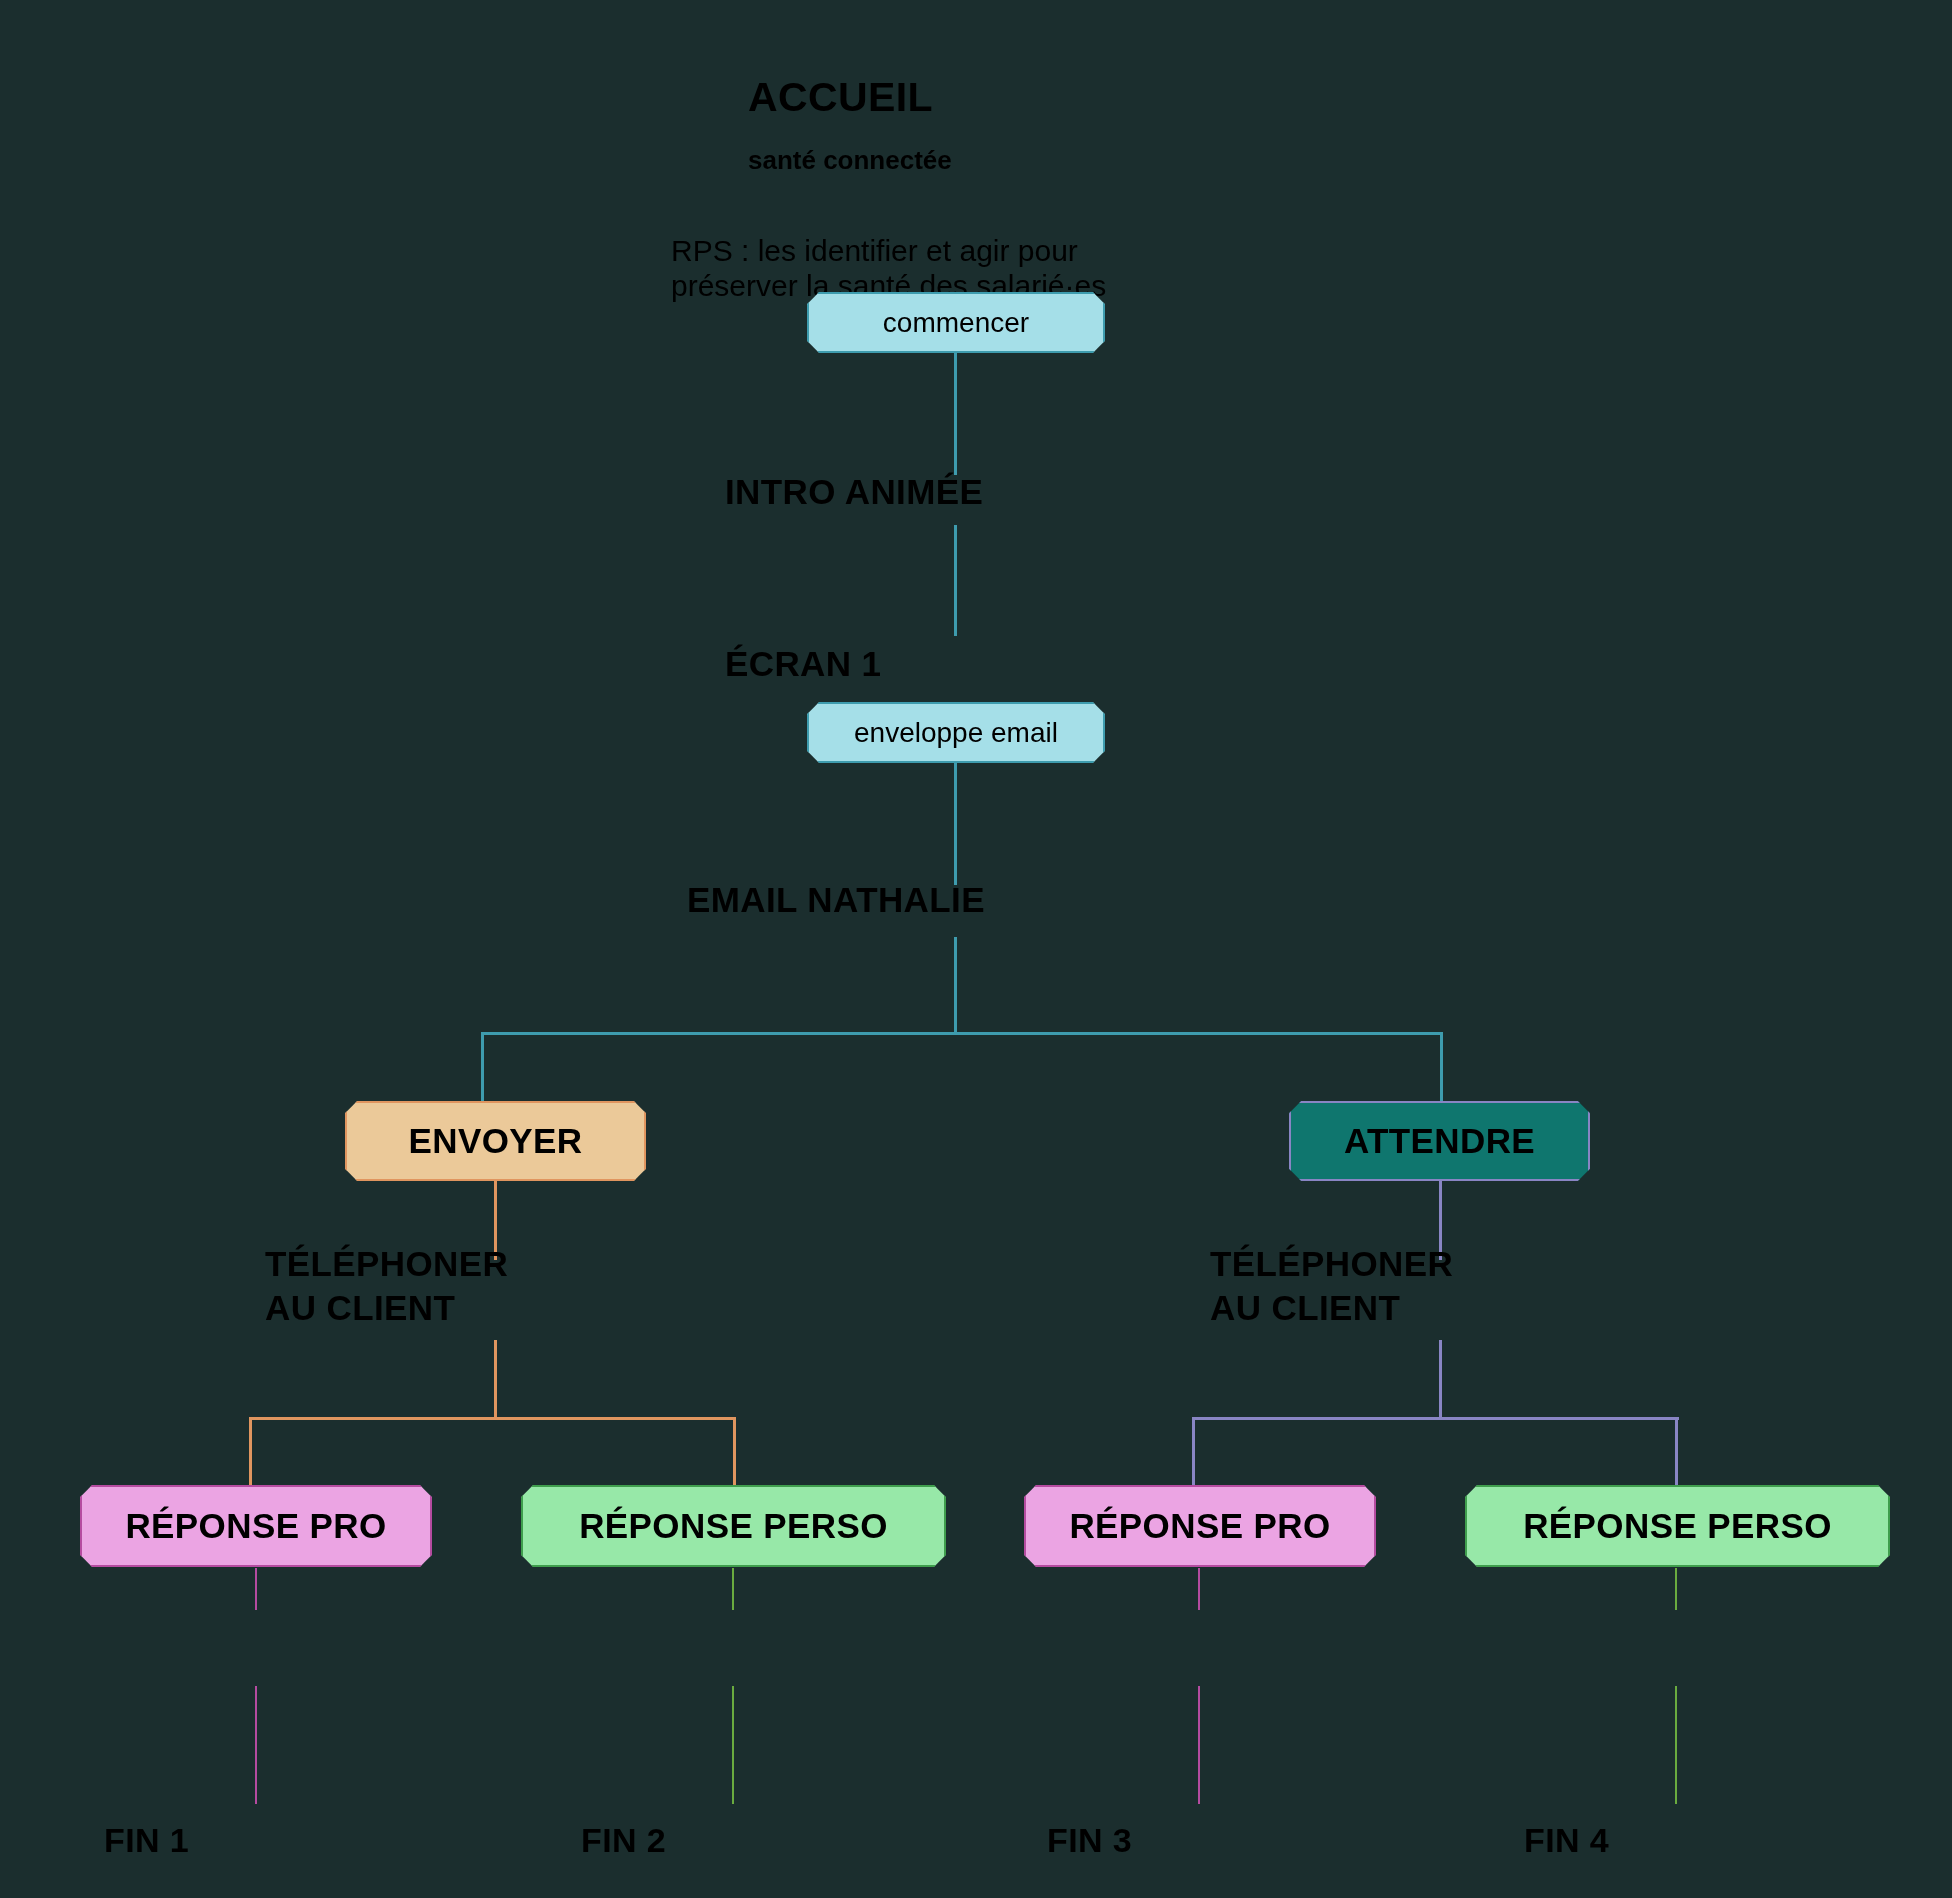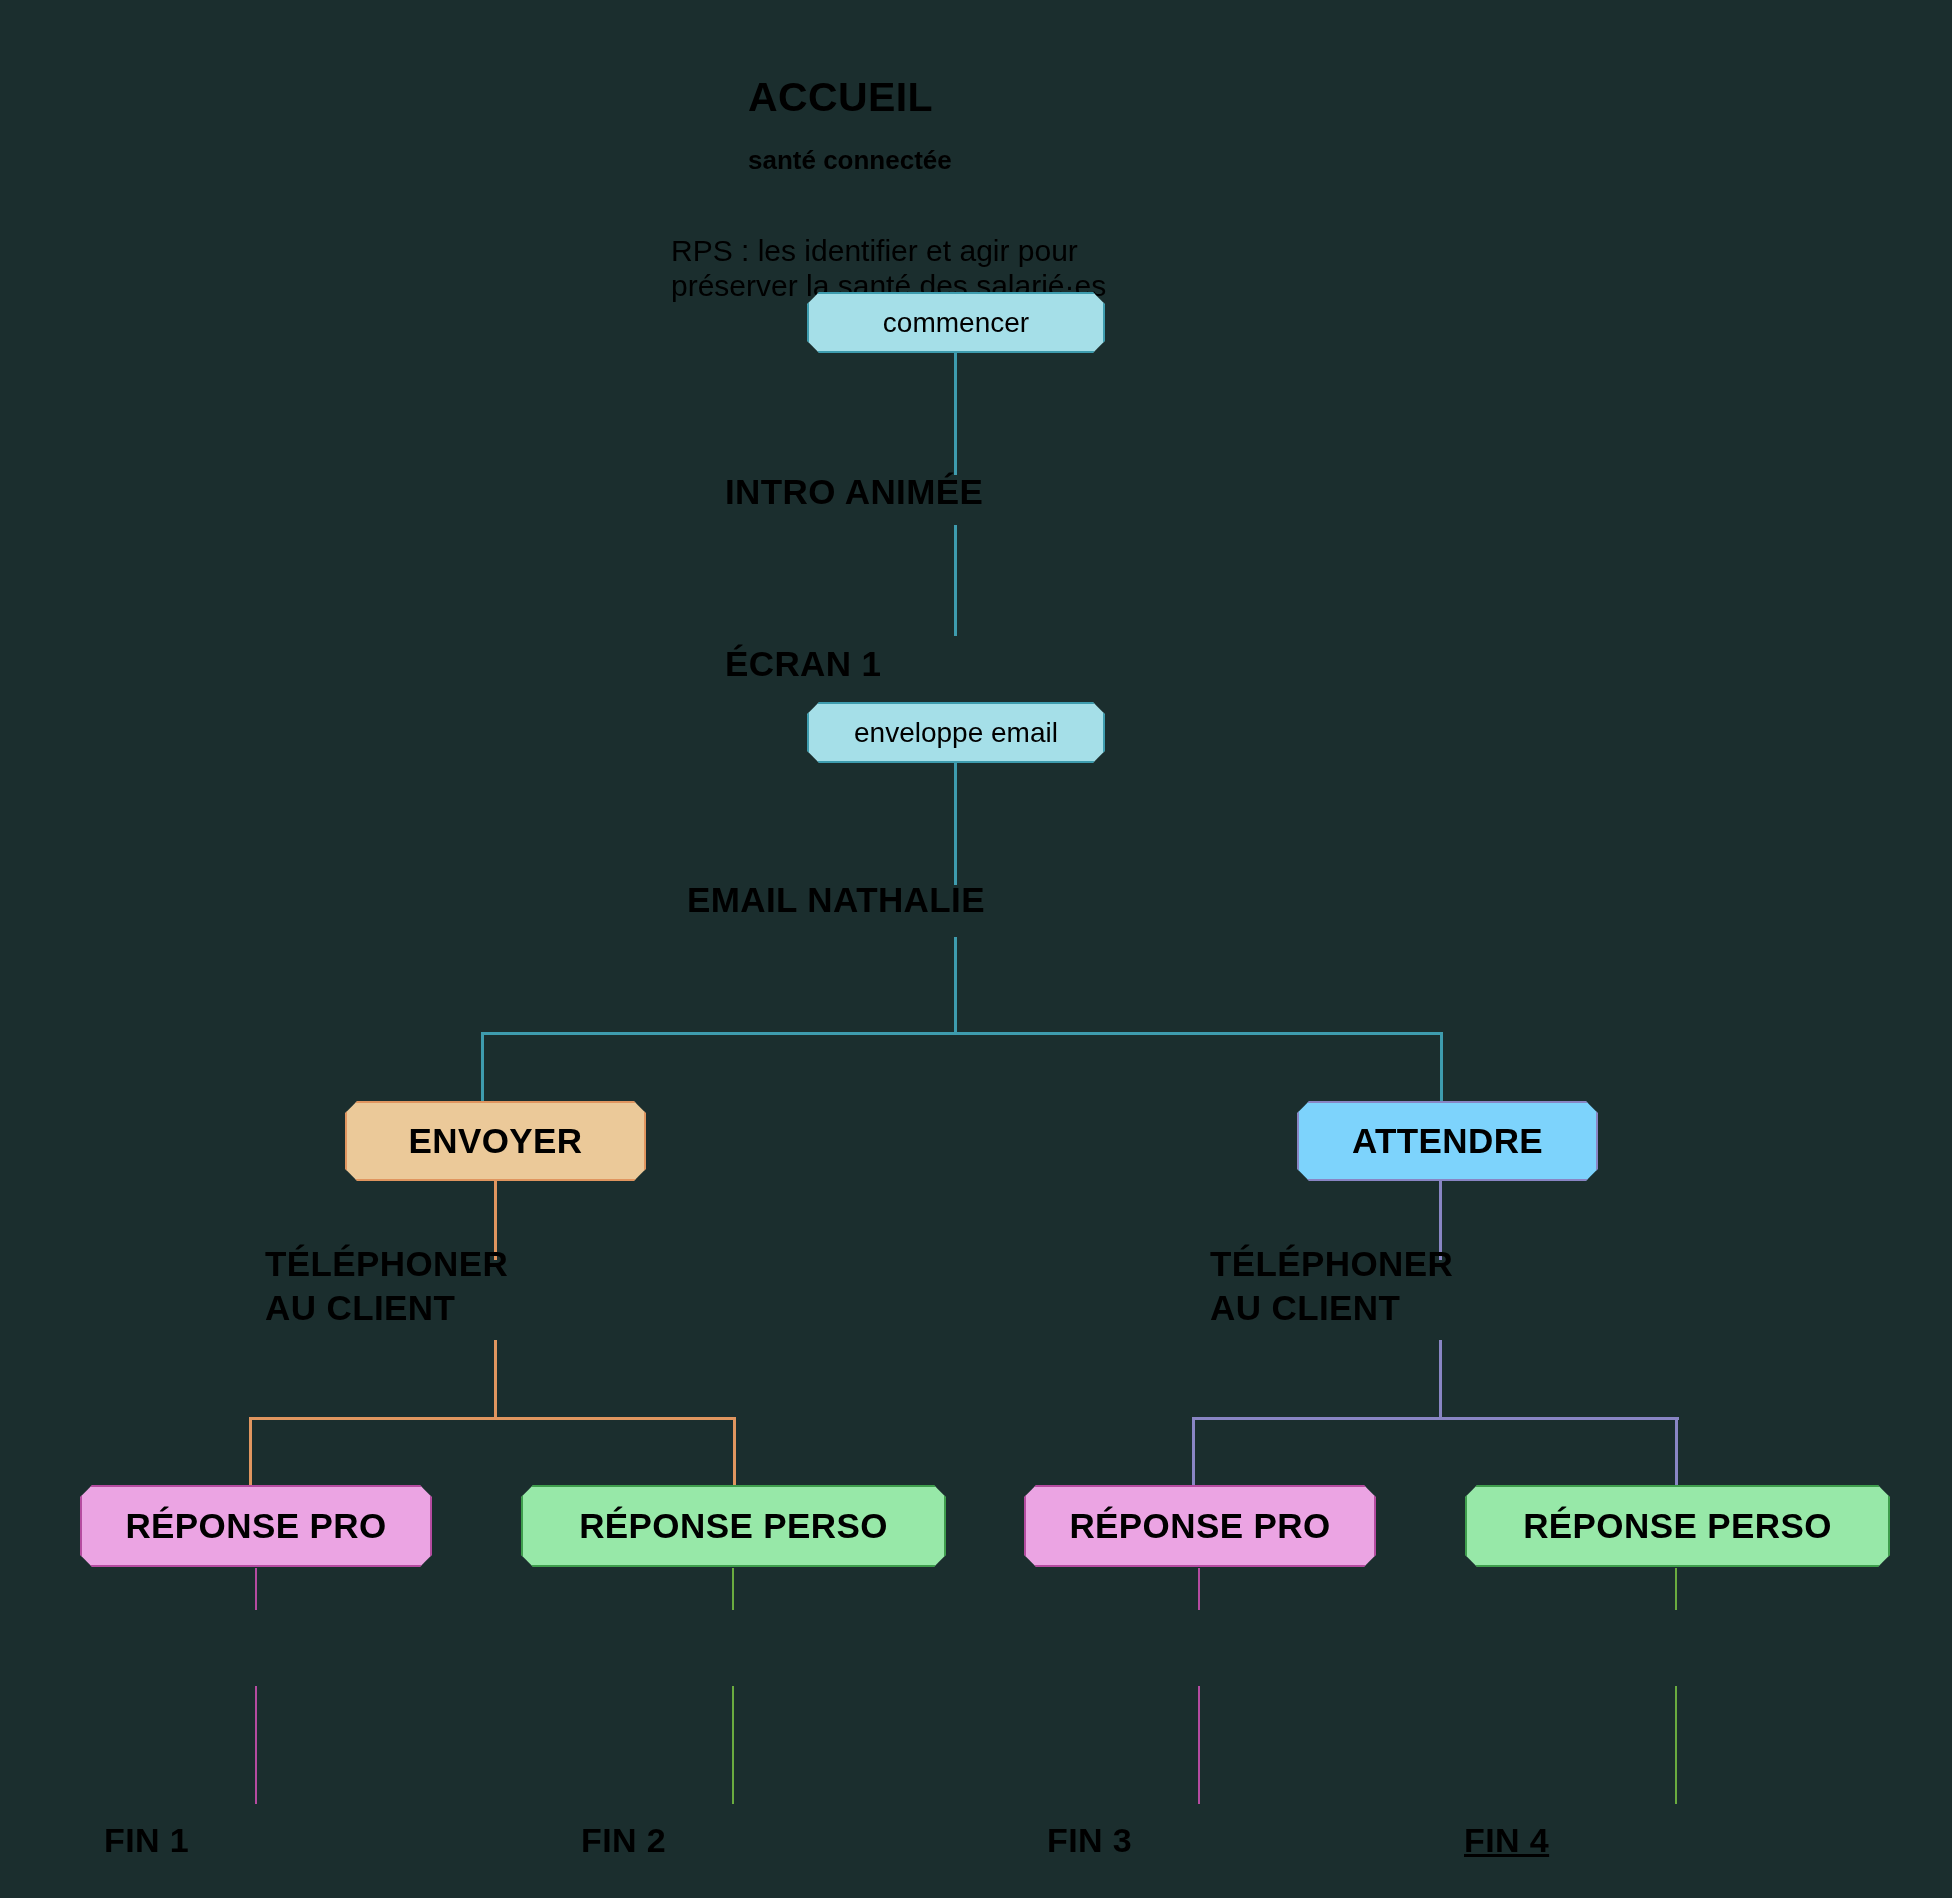--- a/index.html
+++ b/index.html
@@ -116,21 +116,21 @@
 
   <div class="conn conn-v" style="left:954px; top:937px; height:98px; background:#3e9cae;"></div>
   <div class="conn conn-h" style="left:481px; top:1032px; width:961px; background:#3e9cae;"></div>
   <div class="conn conn-v" style="left:481px; top:1032px; height:70px; background:#3e9cae;"></div>
   <div class="conn conn-v" style="left:1440px; top:1032px; height:70px; background:#3e9cae;"></div>
 
   <div class="node node-bold" style="left:345px; top:1101px; width:301px; height:80px;
               background:#ebc999; border:2.3px solid #e0955f;">ENVOYER</div>
 
   <div class="node node-bold" style="left:1289px; top:1101px; width:301px; height:80px;
-              background:#7dd3fc; border:2.3px solid #8985c4;margin-left:8px;">ATTENDRE</div>
+              background:#0f766e; border:2.3px solid #8985c4;">ATTENDRE</div>
 
   <div class="conn conn-v" style="left:494px; top:1181px; height:79px; background:#e0955f;"></div>
 
   <div class="conn conn-v" style="left:1439px; top:1181px; height:79px; background:#8985c4;"></div>
 
   <div class="txt heading-lg" style="left:265px; top:1245px; width:458px;">TÉLÉPHONER</div>
   <div class="txt heading-lg" style="left:265px; top:1289px; width:458px;">AU CLIENT</div>
 
   <div class="txt heading-lg" style="left:1210px; top:1245px; width:458px;">TÉLÉPHONER</div>
   <div class="txt heading-lg" style="left:1210px; top:1289px; width:458px;">AU CLIENT</div>
@@ -164,16 +164,16 @@
 
 
   <div class="conn conn-v" style="left:255px; top:1686px; width:2.3px; height:118px; background:#b54ba0;"></div>
   <div class="conn conn-v" style="left:732px; top:1686px; width:2.3px; height:118px; background:#6aab3f;"></div>
   <div class="conn conn-v" style="left:1198px; top:1686px; width:2.3px; height:118px; background:#b54ba0;"></div>
   <div class="conn conn-v" style="left:1675px; top:1686px; width:2.3px; height:118px; background:#6aab3f;"></div>
 
   <div class="txt fin-label" style="left:104px; top:1822px; width:305px;">FIN 1</div>
   <div class="txt fin-label" style="left:581px; top:1822px; width:305px;">FIN 2</div>
   <div class="txt fin-label" style="left:1047px; top:1822px; width:305px;">FIN 3</div>
-  <div class="txt fin-label" style="left:1464px; top:1822px; width:305px;text-decoration:underline;">FIN 4</div>
+  <div class="txt fin-label" style="left:1524px; top:1822px; width:305px;">FIN 4</div>
 
 </div>
 
 
 </body></html>

